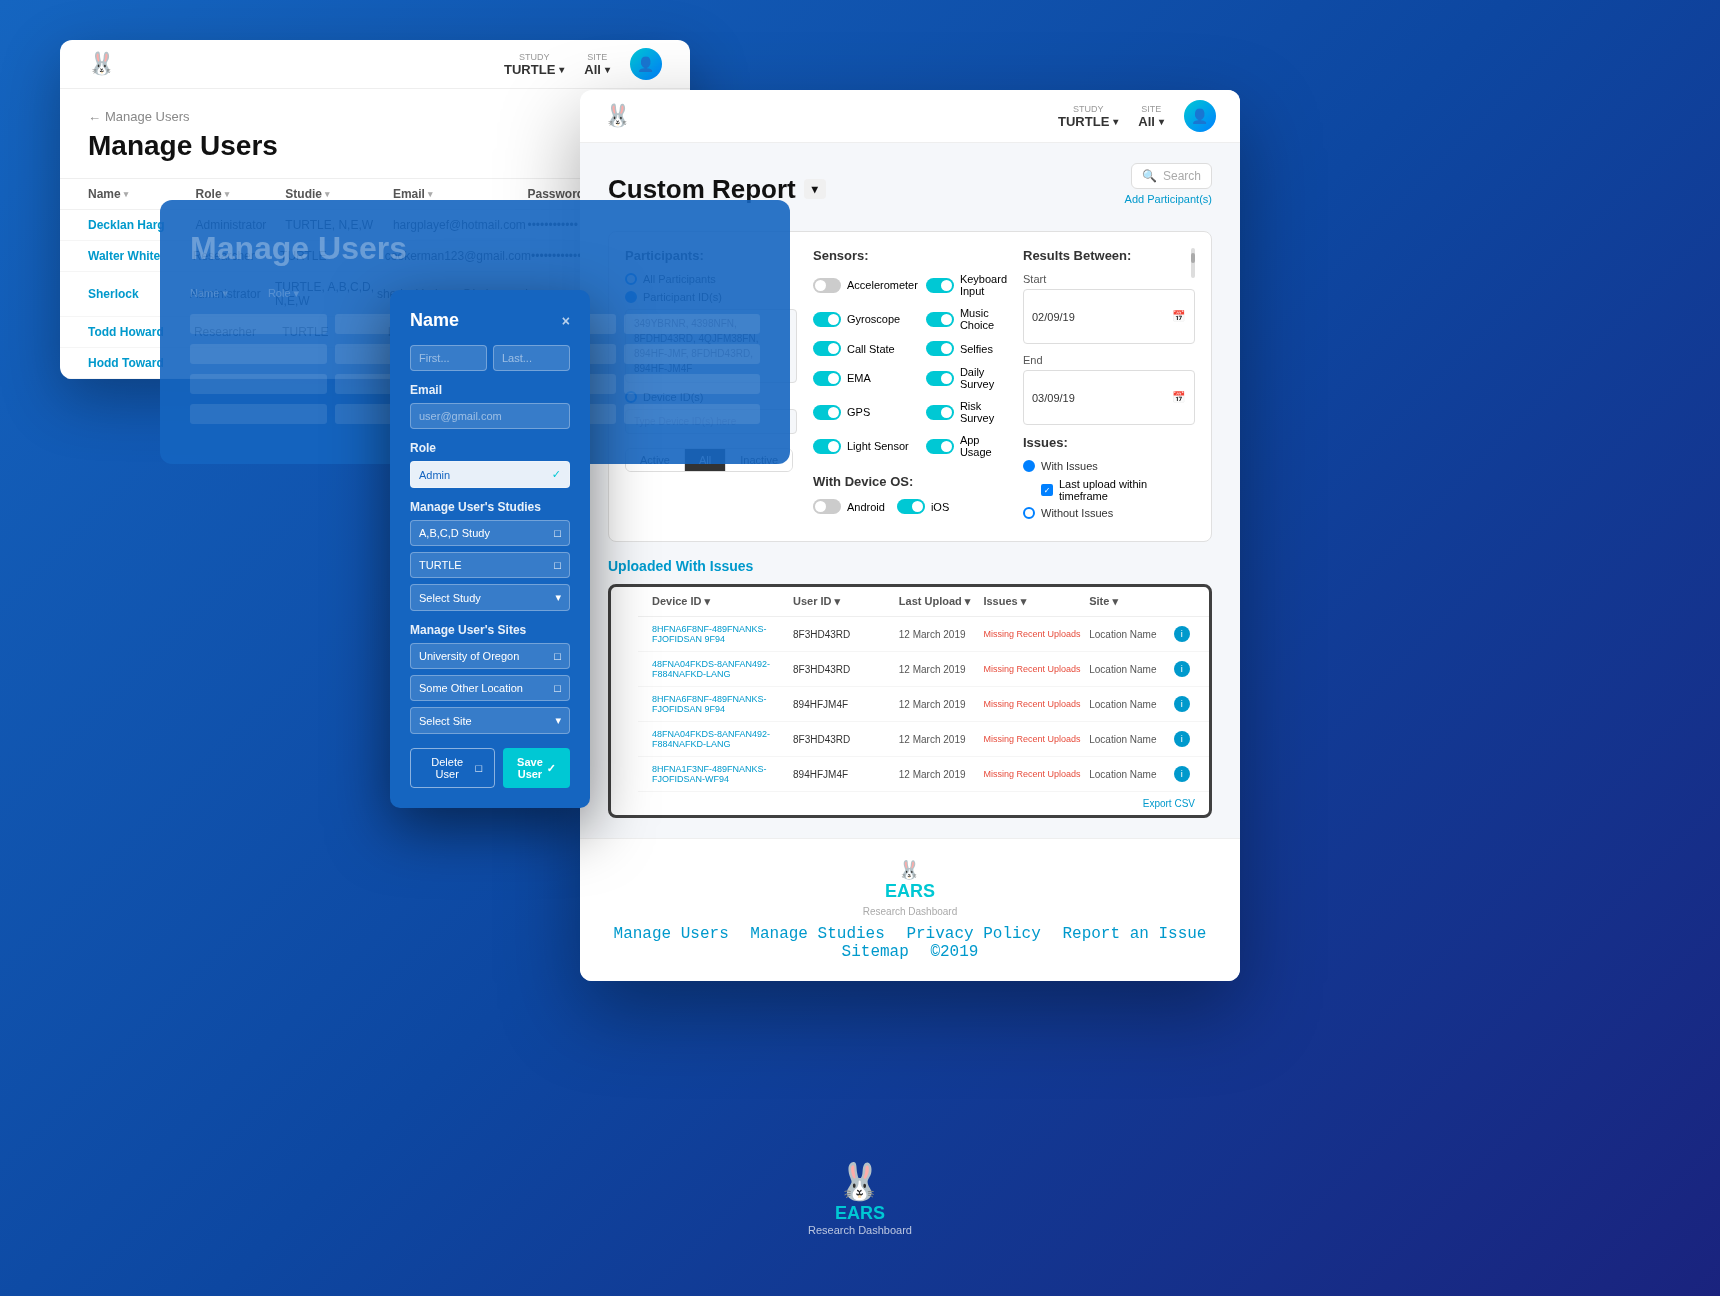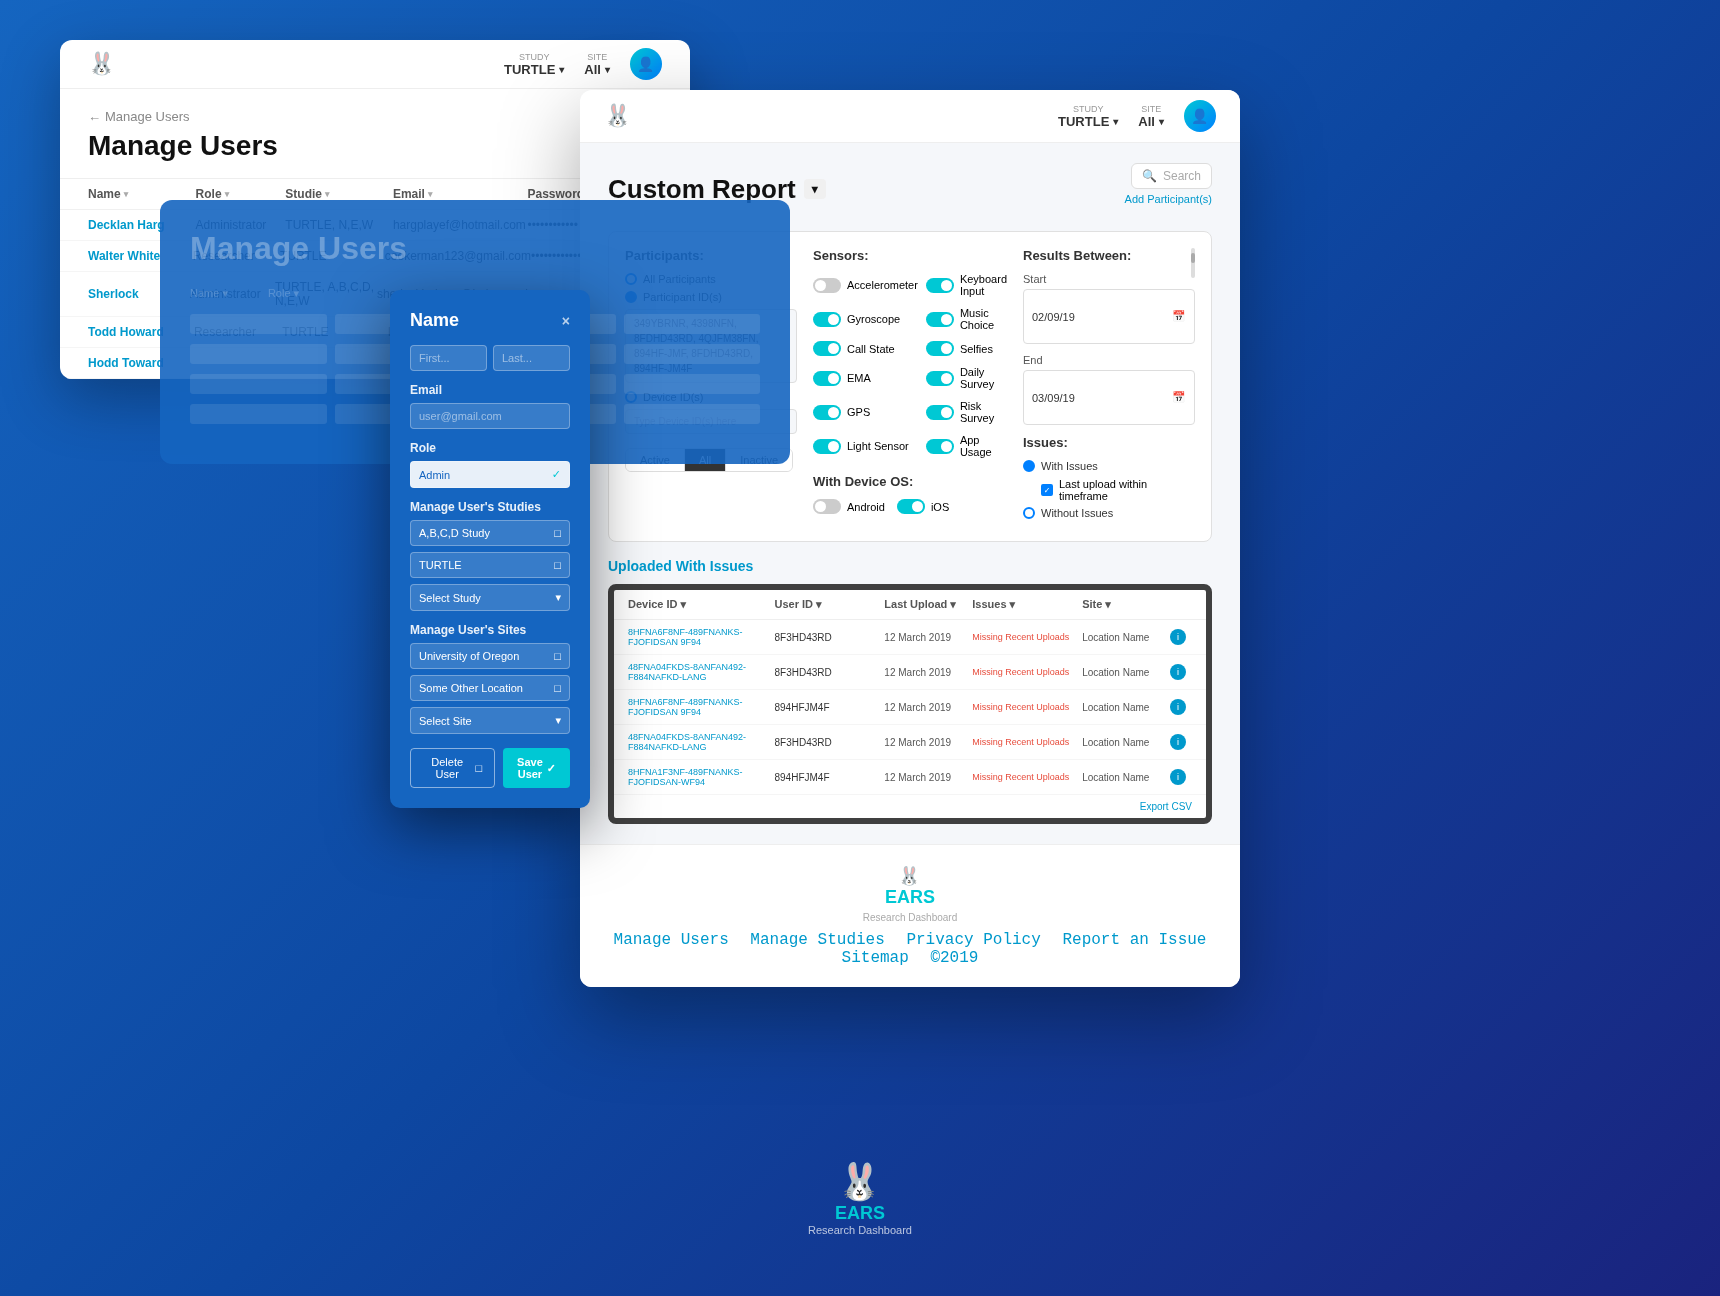--- a/index.html
+++ b/index.html
@@ -536,22 +536,23 @@
     .results-section-title {
       font-size: 14px;
       font-weight: 700;
       color: #0099cc;
       margin-bottom: 10px;
     }
 
     .results-table {
       background: white;
       border-radius: 8px;
-      border: 6px solid #404040;
+      border: 3px solid #404040;
       overflow: hidden;
+      padding-left: 27px;
     }
 
     .results-table-header {
       display: grid;
       grid-template-columns: 2fr 1.5fr 1.2fr 1.5fr 1.2fr 0.3fr;
       padding: 8px 14px;
       font-size: 11px;
       font-weight: 600;
       color: #555;
       border-bottom: 1px solid #eee;

